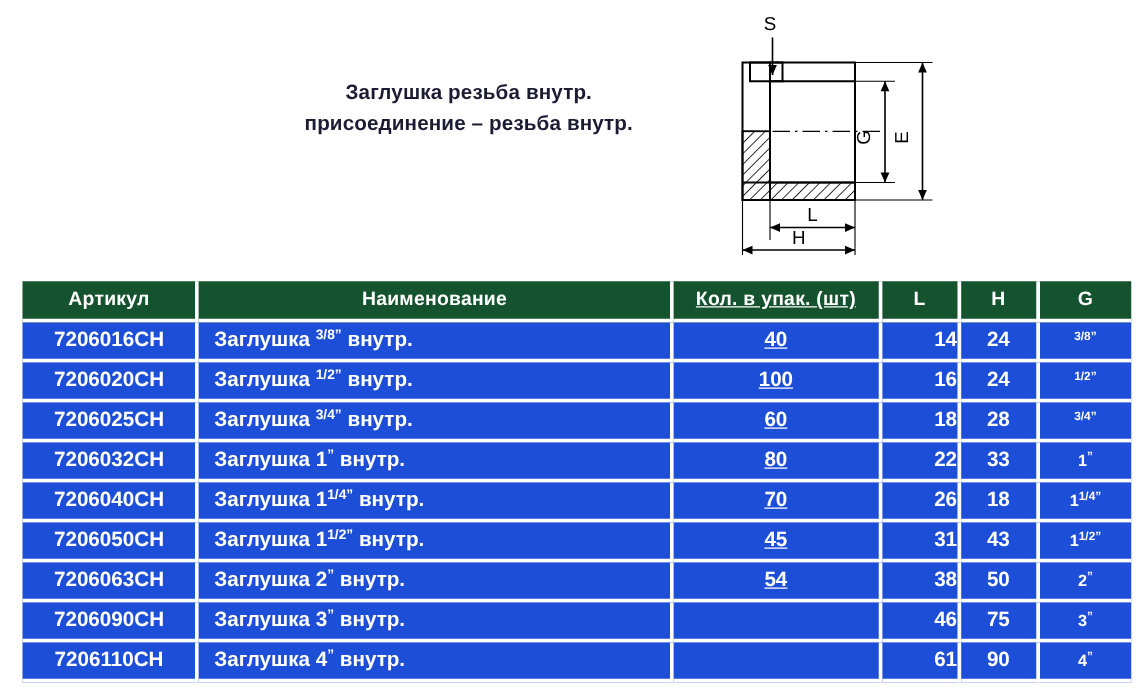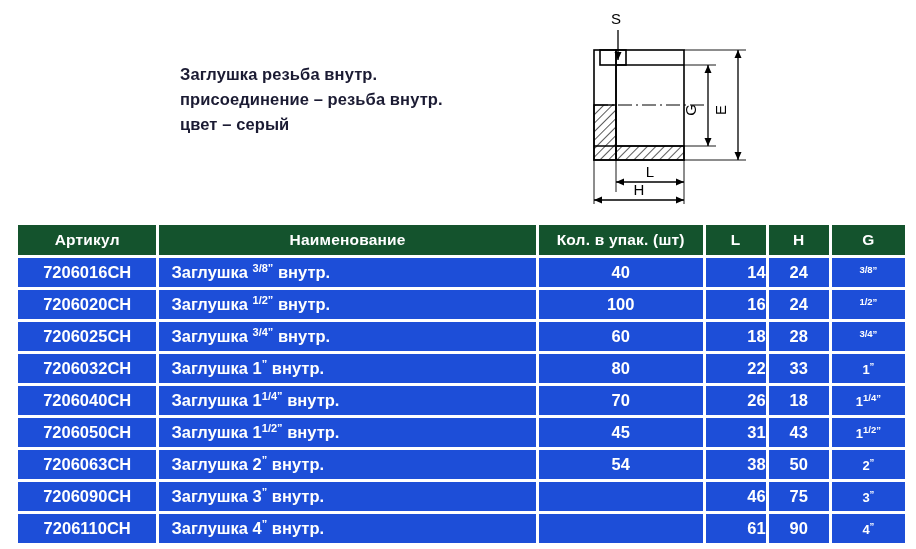--- a/index.html
+++ b/index.html
@@ -6,21 +6,21 @@
   body{
     width:916px;height:549px;
     background:#ffffff;
     font-family:"Liberation Sans","DejaVu Sans",sans-serif;
     overflow:hidden;position:relative;
   }
 
   
   #title-block{
     position:absolute;left:180px;top:62px;width:390px;
-    text-align:left;
+    text-align:center;
   }
   #title-block .tline{
     font-size:16.5px;font-weight:bold;color:#1b1b33;
     letter-spacing:.1px;line-height:25px;white-space:nowrap;
   }
 
   
   #drawing{position:absolute;left:556px;top:8px;width:210px;height:200px;}
   #drawing svg{display:block;}
 
@@ -48,39 +48,38 @@
     text-align:center;
     letter-spacing:.2px;
   }
   #spec-table tbody td{
     background:#1d4ed8;
     height:32px;
     font-size:16.5px;
   }
   .c-art{width:139px;text-align:center;}
   .c-name{width:373px;text-align:left;padding-left:12px !important;}
-  .c-qty{width:164px;text-align:center;}
+  .c-qty{width:164px;text-align:center;text-decoration:underline;}
   .c-l{width:62px;text-align:right;}
   .c-h{width:62px;text-align:center;}
   .c-g{width:72px;text-align:center;}
 
   th.c-name{text-align:center;padding-left:0 !important;}
 
   
   .frac{font-size:11px;vertical-align:super;line-height:0;font-weight:bold;margin-top:20px;}
   .c-g .gval{font-size:13px;}
   .c-g .gval .frac{font-size:9.5px;}
 </style>
 </head>
 <body>
 
 <div id="title-block">
   <div class="tline">Заглушка резьба внутр.</div>
   <div class="tline">присоединение – резьба внутр.</div>
-  <div class="tline">цвет – серый</div>
 </div>
 
 <div id="drawing">
   <svg width="210" height="200" viewBox="0 0 210 200">
     <defs>
       <pattern id="hatch" patternUnits="userSpaceOnUse" width="6" height="6" patternTransform="rotate(45)">
         <line x1="0" y1="0" x2="0" y2="6" stroke="#000" stroke-width="1.3"></line>
       </pattern>
     </defs>
     <g stroke="#000" fill="none" stroke-width="1.6">

